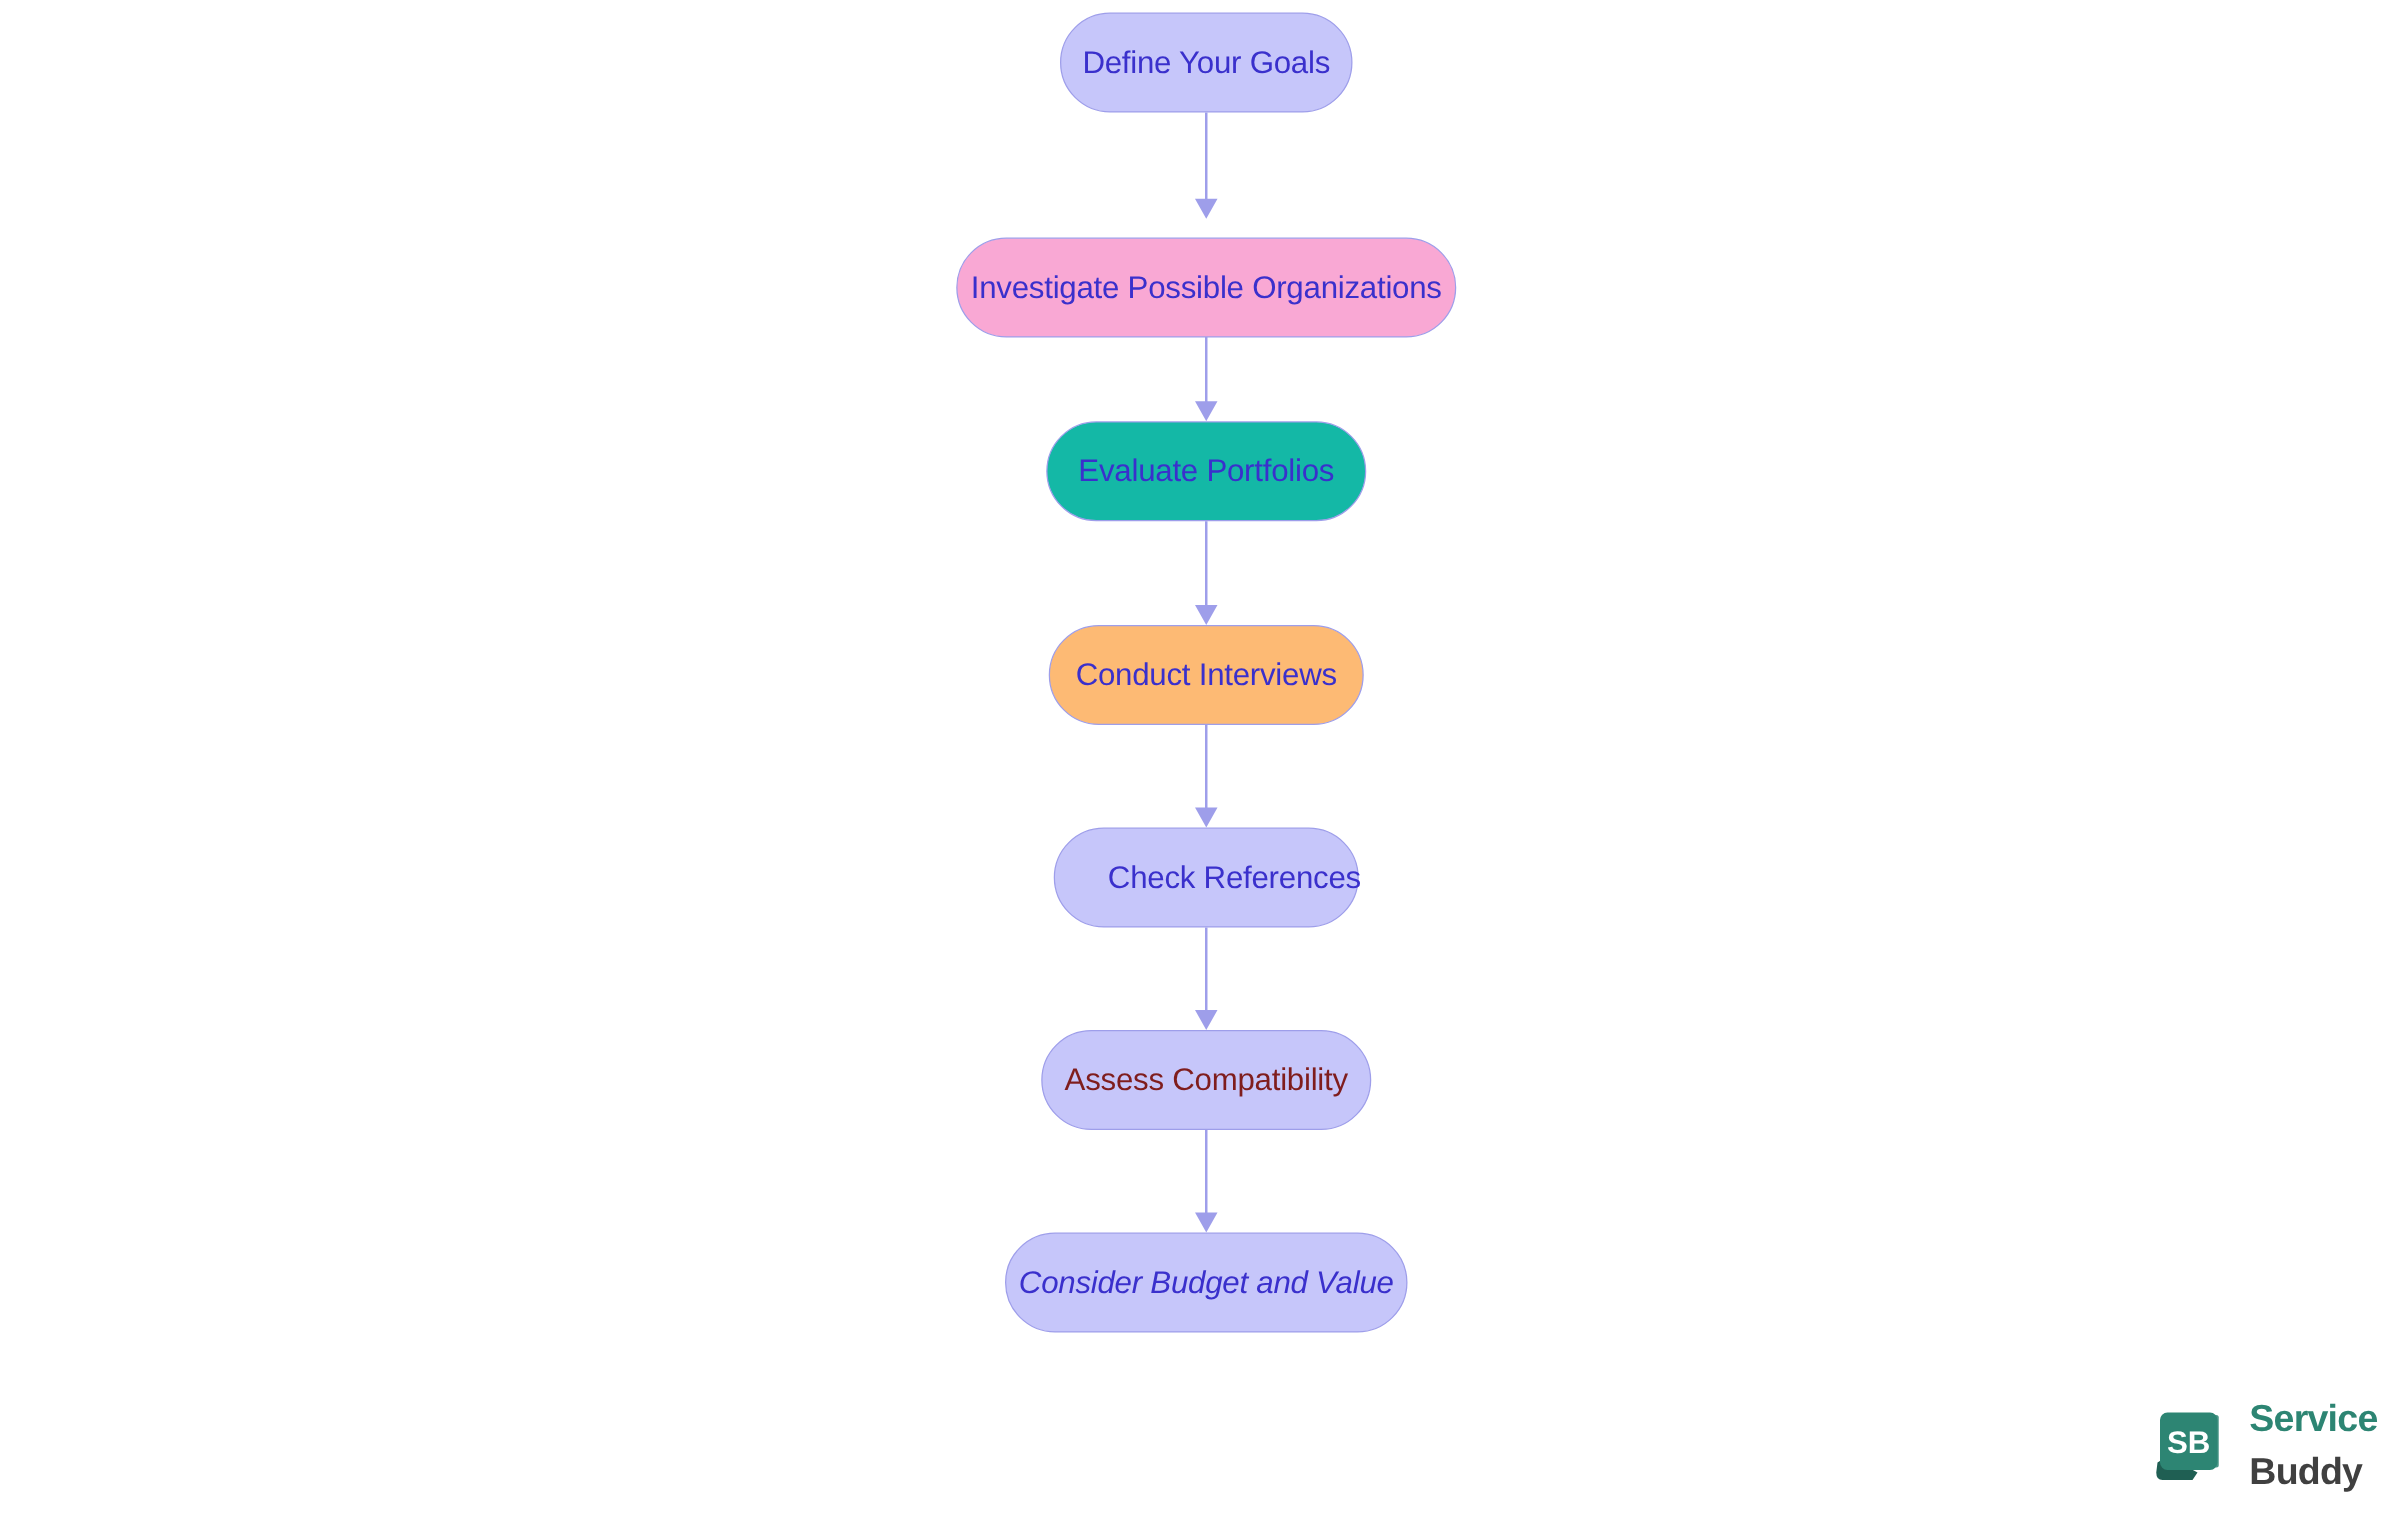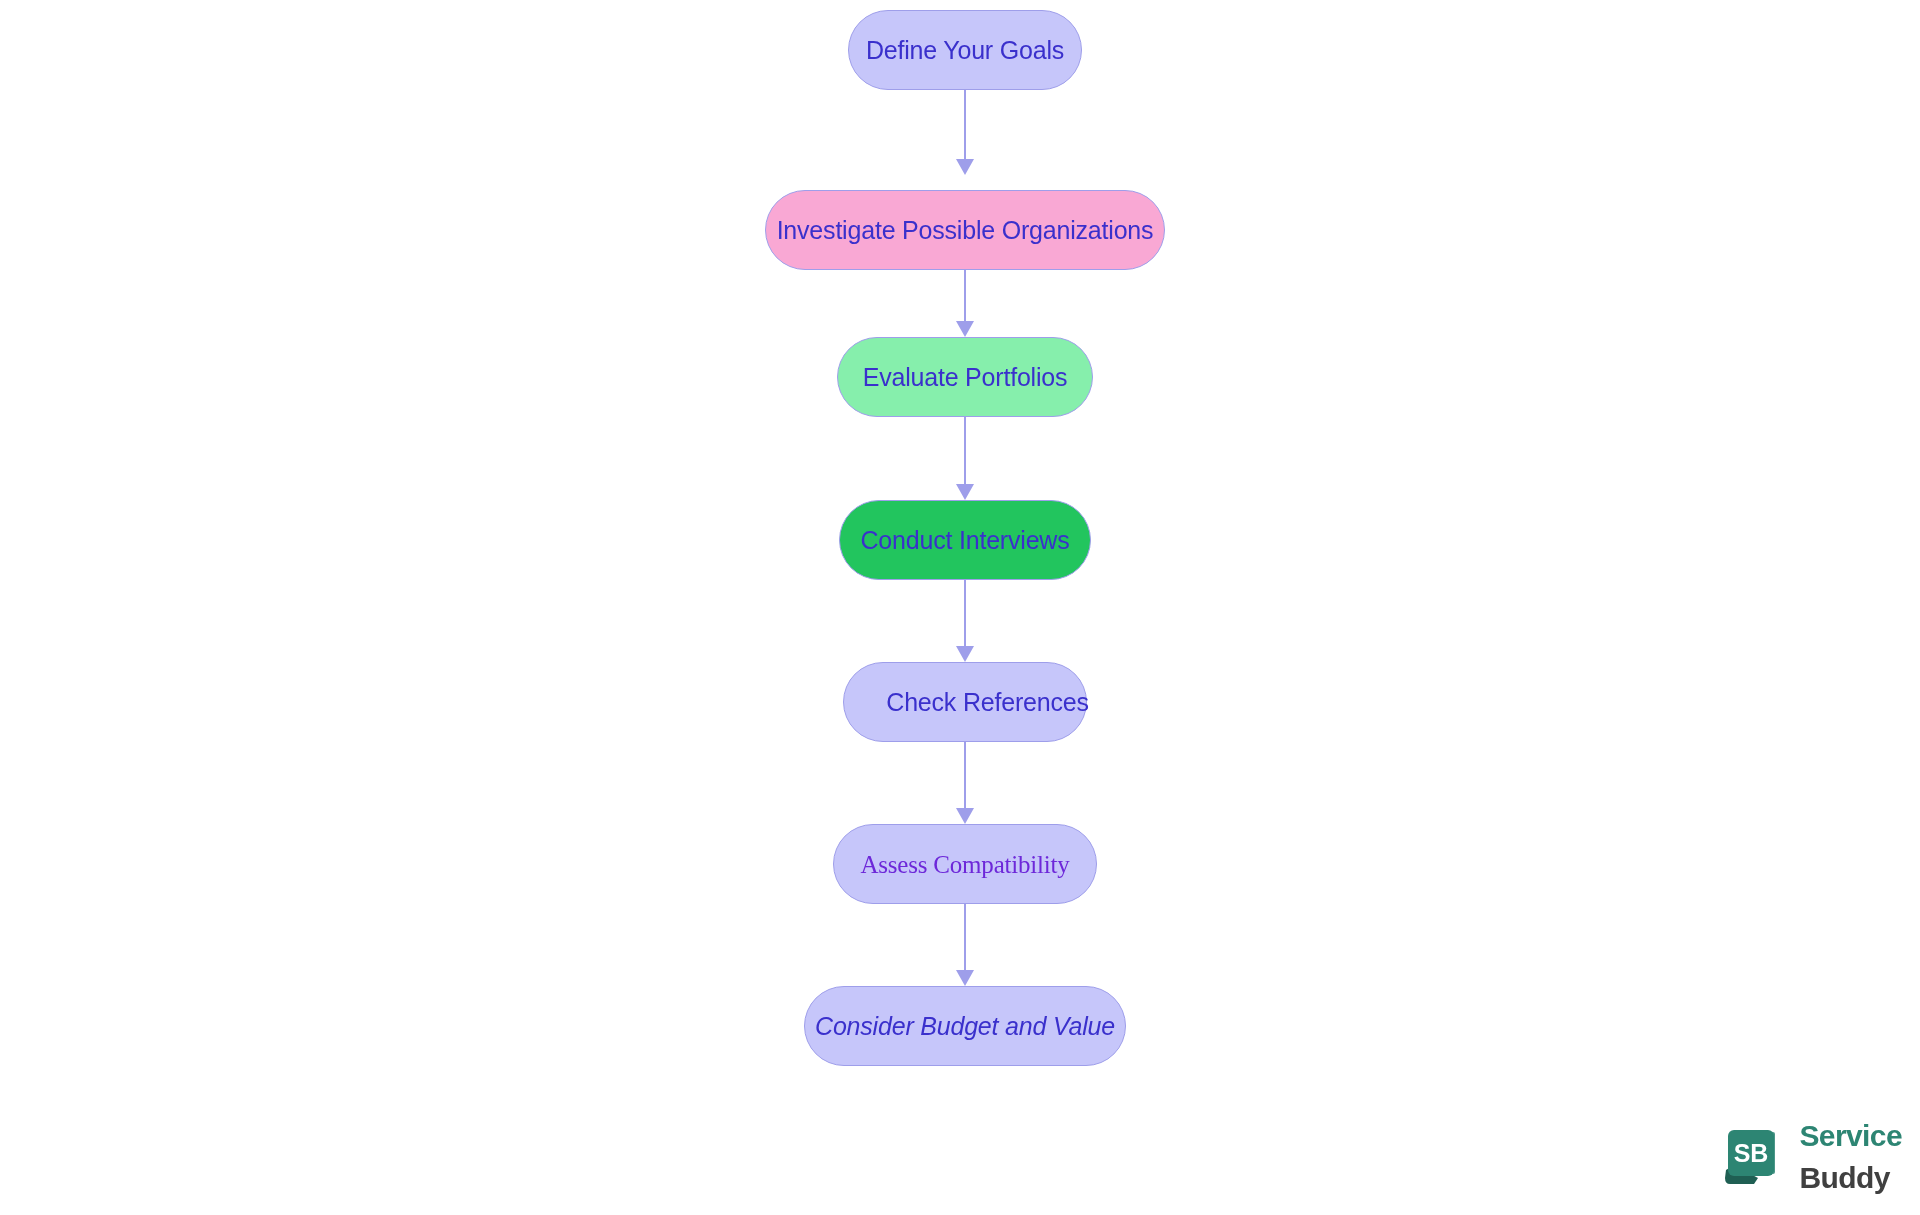--- a/index.html
+++ b/index.html
@@ -121,31 +121,31 @@
       </g>
     </svg>
 
   <div id="node-layer">
       <div class="flow-node" style="left: 965px; top: 10px; width: 234px; background: rgb(198, 198, 250); border-color: rgb(158, 158, 234);">
         <span class="flow-node-label" style="color: rgb(58, 48, 204);">Define Your Goals</span>
       </div>
       <div class="flow-node" style="left: 965px; top: 190px; width: 400px; background: #f9a8d4; border-color: rgb(158, 158, 234);">
         <span class="flow-node-label" style="color: rgb(58, 48, 204);">Investigate Possible Organizations</span>
       </div>
-      <div class="flow-node" style="left: 965px; top: 337px; width: 256px; background: #86efac; border-color: rgb(158, 158, 234);">
+      <div class="flow-node" style="left: 965px; top: 337px; width: 256px; background: #14b8a6; border-color: rgb(158, 158, 234);">
         <span class="flow-node-label" style="color: rgb(58, 48, 204);">Evaluate Portfolios</span>
       </div>
-      <div class="flow-node" style="left: 965px; top: 500px; width: 252px; background: #22c55e; border-color: rgb(158, 158, 234);">
+      <div class="flow-node" style="left: 965px; top: 500px; width: 252px; background: #fdba74; border-color: rgb(158, 158, 234);">
         <span class="flow-node-label" style="color: rgb(58, 48, 204);">Conduct Interviews</span>
       </div>
       <div class="flow-node" style="left: 965px; top: 662px; width: 244px; background: rgb(198, 198, 250); border-color: rgb(158, 158, 234);">
         <span class="flow-node-label" style="color: rgb(58, 48, 204); margin-left: 45px;">Check References</span>
       </div>
       <div class="flow-node" style="left: 965px; top: 824px; width: 264px; background: rgb(198, 198, 250); border-color: rgb(158, 158, 234);">
-        <span class="flow-node-label" style="color: #6d28d9; font-family: Liberation Serif, serif;">Assess Compatibility</span>
+        <span class="flow-node-label" style="color: #7f1d1d;">Assess Compatibility</span>
       </div>
       <div class="flow-node" style="left: 965px; top: 986px; width: 322px; background: rgb(198, 198, 250); border-color: rgb(158, 158, 234); font-style: italic;">
         <span class="flow-node-label" style="color: rgb(58, 48, 204);">Consider Budget and Value</span>
       </div>
     </div>
 
   <div id="brand-logo">
     <div id="brand-mark">
       <svg width="62" height="62" viewBox="0 0 62 62" xmlns="http://www.w3.org/2000/svg">
 

